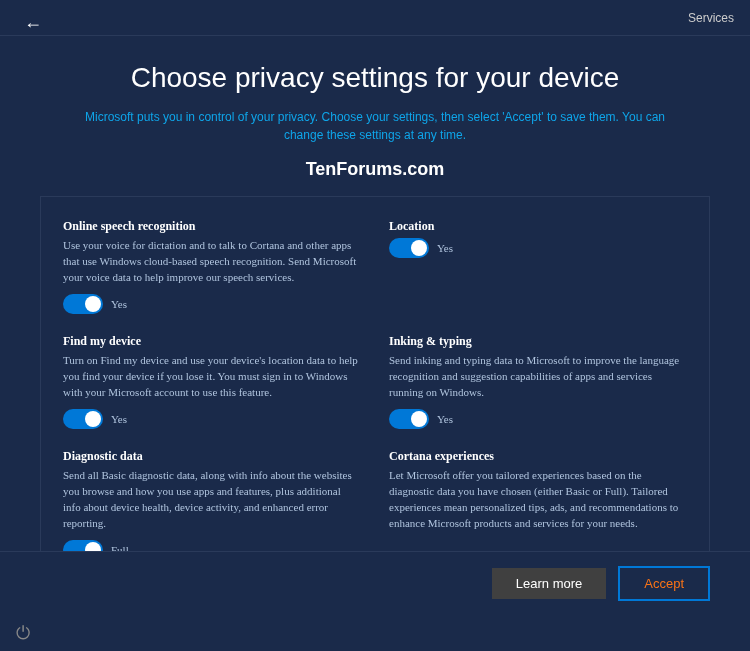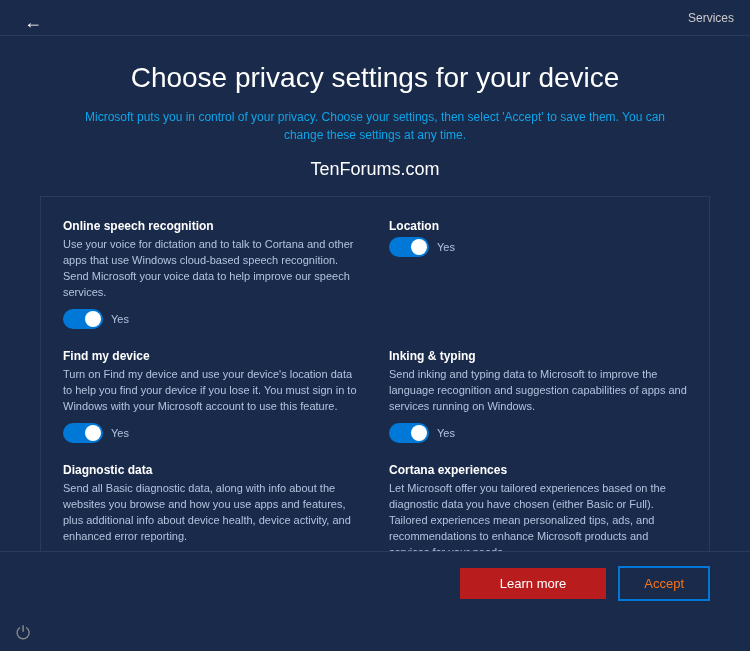--- a/index.html
+++ b/index.html
@@ -64,21 +64,21 @@
     }
     .page-subtitle {
       font-size: 12px;
       color: #0ea5e9;
       line-height: 1.5;
       max-width: 580px;
       margin: 0 auto 6px;
     }
     .brand-name {
       font-size: 18px;
-      font-weight: normal;
+      font-weight: bold;
       color: #fff;
       margin-top: 15px;
     }
 
     
     .settings-scroll {
       flex: 1;
       overflow-y: auto;
       overflow-x: hidden;
       border-left: 1px solid #2a3a5a;
@@ -92,20 +92,21 @@
     }
     .settings-scroll::-webkit-scrollbar-thumb {
       background: #4a5a7a;
     }
 
     .settings-grid {
       display: grid;
       grid-template-columns: 1fr 1fr;
       gap: 0;
       padding: 12px 8px;
+      font-family: Liberation Serif, serif;
     }
 
     .setting-item {
       padding: 10px 14px;
     }
     .setting-title {
       font-size: 12px;
       font-weight: 700;
       color: #fff;
       margin-bottom: 4px;
@@ -152,24 +153,24 @@
       height: 64px;
       display: flex;
       align-items: center;
       justify-content: flex-end;
       padding: 0 40px;
       gap: 12px;
       border-top: 1px solid #2a3a5a;
       flex-shrink: 0;
     }
     .btn-learn {
-      background: #b91c1c;
+      background: #404040;
       color: #fff;
       border: none;
-      padding: 8px 40px;
+      padding: 8px 24px;
       font-size: 13px;
       cursor: pointer;
       min-width: 100px;
     }
     .btn-accept {
       background: transparent;
       color: #f97316;
       border: 2px solid #0078d7;
       padding: 8px 24px;
       font-size: 13px;

